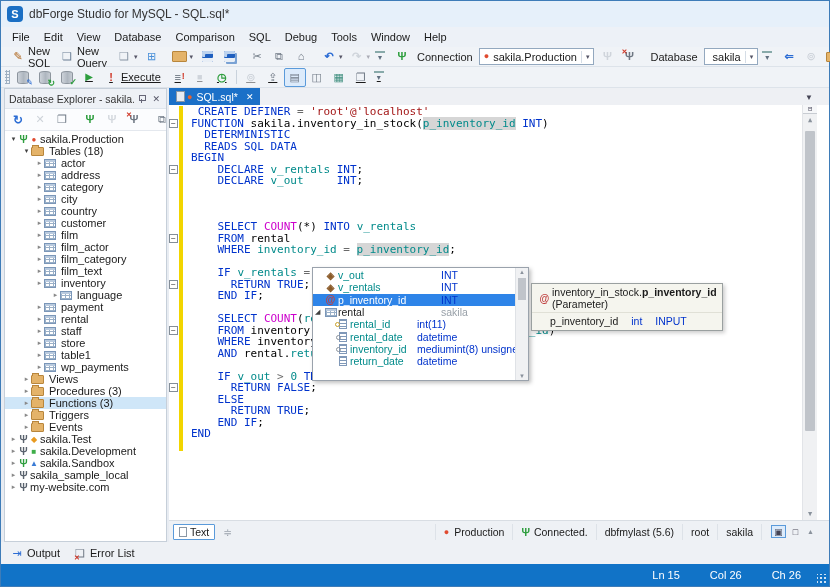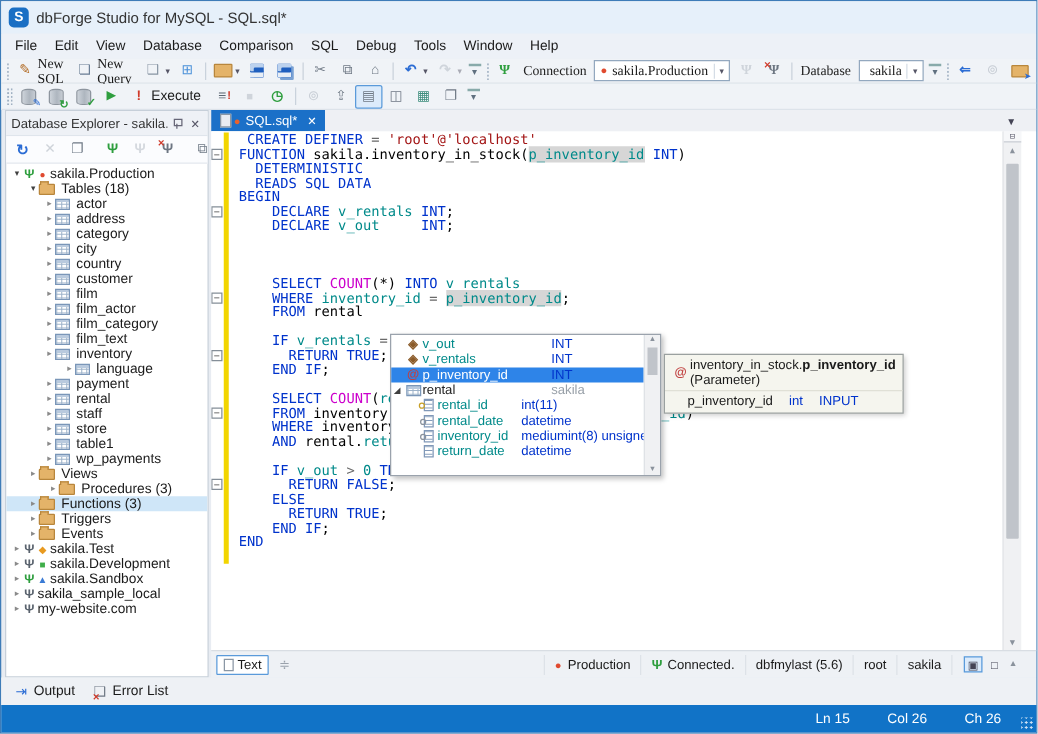--- a/index.html
+++ b/index.html
@@ -8,21 +8,21 @@
 
   
   .titlebar { height:26px; background:#e6f0fa; display:flex; align-items:center; padding:0 6px; flex:0 0 auto; }
   .applogo { width:16px; height:16px; background:#1a6fc4; border-radius:4px; color:#fff; font-weight:bold; font-size:11px; display:flex; align-items:center; justify-content:center; margin-right:6px; }
   .apptitle { font-size:12px; color:#333; }
   .menubar { height:20px; background:#edf1f7; display:flex; align-items:center; padding-left:4px; flex:0 0 auto; }
   .menu-item { padding:2px 7px; cursor:default; }
 
   
   .tbar { background:#f0f3f7; border-bottom:1px solid #dde3ea; display:flex; align-items:center; padding:0 2px; flex:0 0 auto; }
-  .tb1 { height:20px;font-family:Liberation Serif, serif; } .tb2 { height:21px; }
+  .tb1 { height:20px; } .tb2 { height:21px;text-decoration:underline; }
   .grip { width:5px; height:14px; margin:0 2px; background-image:radial-gradient(#9fb0c2 1px, transparent 1.1px); background-size:3px 3px; }
   .tsep { width:1px; height:14px; background:#c9d2dc; margin:0 3px; }
   .toverflow { color:#607080; font-size:8px; padding:0 3px; border-top:2px solid #8aa; line-height:10px; margin:0 2px; }
   .tbtn { display:inline-flex; align-items:center; padding:1px 2px; border:1px solid transparent; border-radius:2px; cursor:default; }
   .tbtn.active { border-color:#5a9ada; background:#dcebfb; }
   .tbtn.disabled { opacity:.45; }
   .tbtn-label { margin:0 3px 0 2px; }
   .drop { font-size:7px; color:#556; margin-left:2px; }
   .tlabel { margin:0 4px; color:#222; }
   .combo { display:inline-flex; align-items:center; border:1px solid #93a8bf; background:#fff; height:17px; padding:0 2px 0 4px; margin:0 2px; }
@@ -473,21 +473,21 @@
           <span class="trow" style="padding-left: 30px;">
             <span class="tarrow">▸</span>
             <span class="ic-tree-table"></span>
             <span class="tlabel-tree">wp_payments</span>
           </span>
           <span class="trow" style="padding-left: 17px;">
             <span class="tarrow">▸</span>
             <span class="ic-tree-folder"></span>
             <span class="tlabel-tree">Views</span>
           </span>
-          <span class="trow" style="padding-left: 17px; margin-left: 16px;">
+          <span class="trow" style="padding-left: 17px;">
             <span class="tarrow">▸</span>
             <span class="ic-tree-folder"></span>
             <span class="tlabel-tree">Procedures (3)</span>
           </span>
           <span class="trow selected" style="padding-left: 17px;">
             <span class="tarrow">▸</span>
             <span class="ic-tree-folder"></span>
             <span class="tlabel-tree">Functions (3)</span>
           </span>
           <span class="trow" style="padding-left: 17px;">
@@ -550,22 +550,22 @@
             <div class="cl"><span class="t-k">FUNCTION</span><span class="t-p"> sakila.inventory_in_stock(</span><span class="t-h">p_inventory_id</span><span class="t-p"> </span><span class="t-k">INT</span><span class="t-p">)</span></div>
             <div class="cl"><span class="t-p">  </span><span class="t-k">DETERMINISTIC</span></div>
             <div class="cl"><span class="t-p">  </span><span class="t-k">READS SQL DATA</span></div>
             <div class="cl"><span class="t-k">BEGIN</span></div>
             <div class="cl"><span class="t-p">    </span><span class="t-k">DECLARE</span><span class="t-p"> </span><span class="t-i">v_rentals</span><span class="t-p"> </span><span class="t-k">INT</span><span class="t-p">;</span></div>
             <div class="cl"><span class="t-p">    </span><span class="t-k">DECLARE</span><span class="t-p"> </span><span class="t-i">v_out</span><span class="t-p">     </span><span class="t-k">INT</span><span class="t-p">;</span></div>
             <div class="cl"></div>
             <div class="cl"></div>
             <div class="cl"></div>
             <div class="cl"><span class="t-p">    </span><span class="t-k">SELECT</span><span class="t-p"> </span><span class="t-f">COUNT</span><span class="t-p">(*) </span><span class="t-k">INTO</span><span class="t-p"> </span><span class="t-i">v_rentals</span></div>
+            <div class="cl"><span class="t-p">    </span><span class="t-k">FROM</span><span class="t-p"> rental</span></div>
             <div class="cl"><span class="t-p">    </span><span class="t-k">WHERE</span><span class="t-p"> </span><span class="t-i">inventory_id</span><span class="t-o"> = </span><span class="t-h">p_inventory_id</span><span class="t-p">;</span></div>
-            <div class="cl"><span class="t-p">    </span><span class="t-k">FROM</span><span class="t-p"> rental</span></div>
             <div class="cl"></div>
             <div class="cl"><span class="t-p">    </span><span class="t-k">IF</span><span class="t-p"> </span><span class="t-i">v_rentals</span><span class="t-o"> = </span><span class="t-n">0</span><span class="t-p"> </span><span class="t-k">THEN</span></div>
             <div class="cl"><span class="t-p">      </span><span class="t-k">RETURN TRUE</span><span class="t-p">;</span></div>
             <div class="cl"><span class="t-p">    </span><span class="t-k">END IF</span><span class="t-p">;</span></div>
             <div class="cl"></div>
             <div class="cl"><span class="t-p">    </span><span class="t-k">SELECT</span><span class="t-p"> </span><span class="t-f">COUNT</span><span class="t-p">(</span><span class="t-i">rental_id</span><span class="t-p">) </span><span class="t-k">INTO</span><span class="t-p"> </span><span class="t-i">v_out</span></div>
             <div class="cl"><span class="t-p">    </span><span class="t-k">FROM</span><span class="t-p"> inventory </span><span class="t-k">LEFT JOIN</span><span class="t-p"> rental </span><span class="t-k">USING</span><span class="t-p">(</span><span class="t-i">inventory_id</span><span class="t-p">)</span></div>
             <div class="cl"><span class="t-p">    </span><span class="t-k">WHERE</span><span class="t-p"> inventory.</span><span class="t-i">inventory_id</span><span class="t-o"> = </span><span class="t-i">p_inventory_id</span></div>
             <div class="cl"><span class="t-p">    </span><span class="t-k">AND</span><span class="t-p"> rental.</span><span class="t-i">return_date</span><span class="t-p"> </span><span class="t-k">IS NULL</span><span class="t-p">;</span></div>
             <div class="cl"></div>

